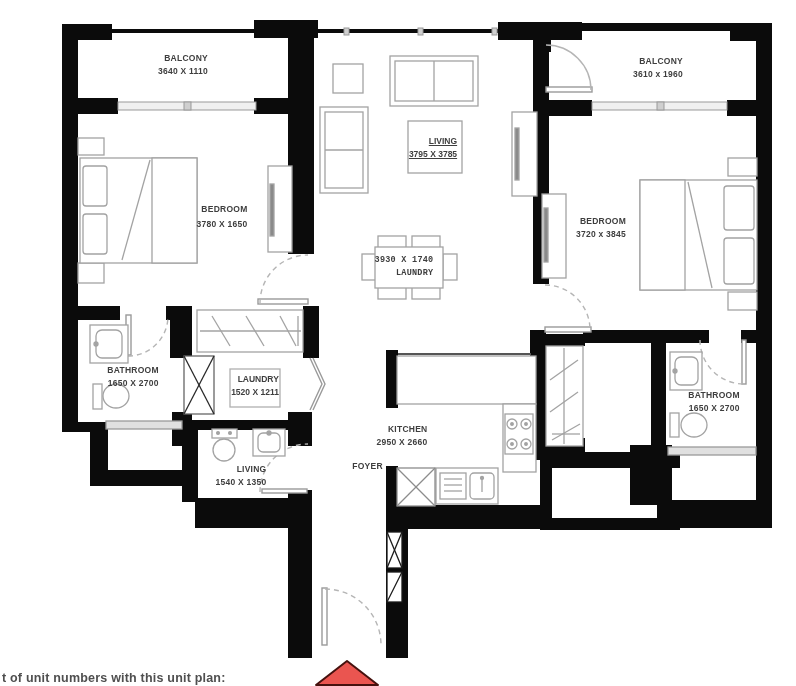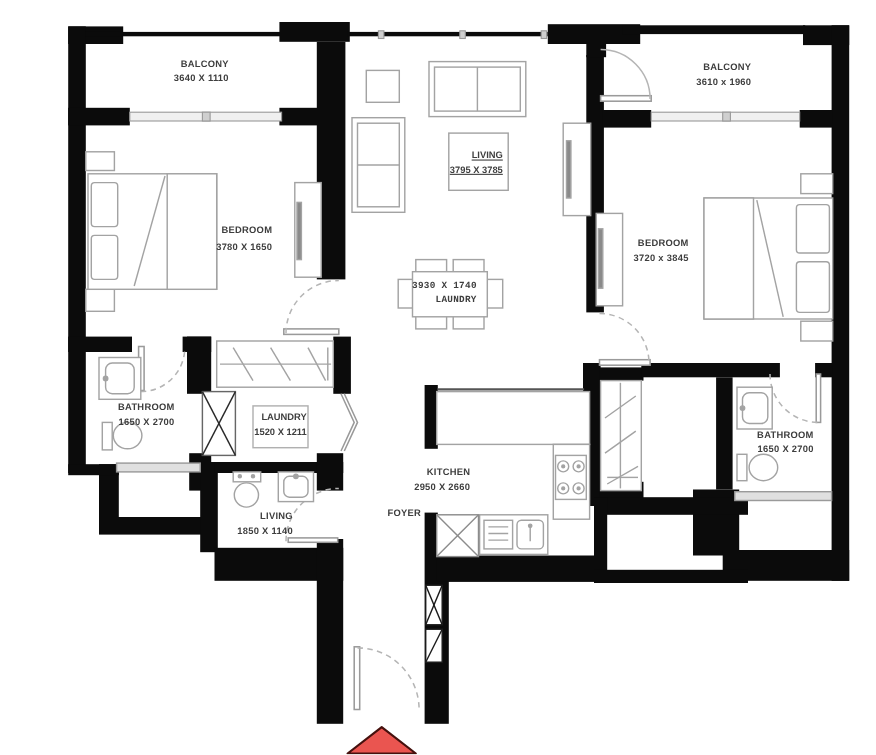--- a/index.html
+++ b/index.html
@@ -298,27 +298,28 @@
   <div class="rlabel" style="left:133px;top:364px;">
     <span>BATHROOM</span>
     <span>1650 X 2700</span>
   </div>
   <div class="rlabel" style="left:255px;top:373px;letter-spacing:0;">
     <span>LAUNDRY</span>
     <span>1520 X 1211</span>
   </div>
   <div class="rlabel" style="left:241px;top:463px;">
     <span>LIVING</span>
-    <span>1850 X 1140</span>
+    <span>1540 X 1350</span>
   </div>
   <div class="rlabel" style="left:402px;top:423px;">
     <span>KITCHEN</span>
     <span>2950 X 2660</span>
   </div>
   <div class="rlabel" style="left:352px;top:460px;padding-left:31px;">
     <span>FOYER</span>
   </div>
   <div class="rlabel" style="left:714px;top:389px;">
     <span>BATHROOM</span>
     <span>1650 X 2700</span>
   </div>
 
+  <div class="footer-note">t of unit numbers with this unit plan:</div>
 </div>
 
 </body></html>

